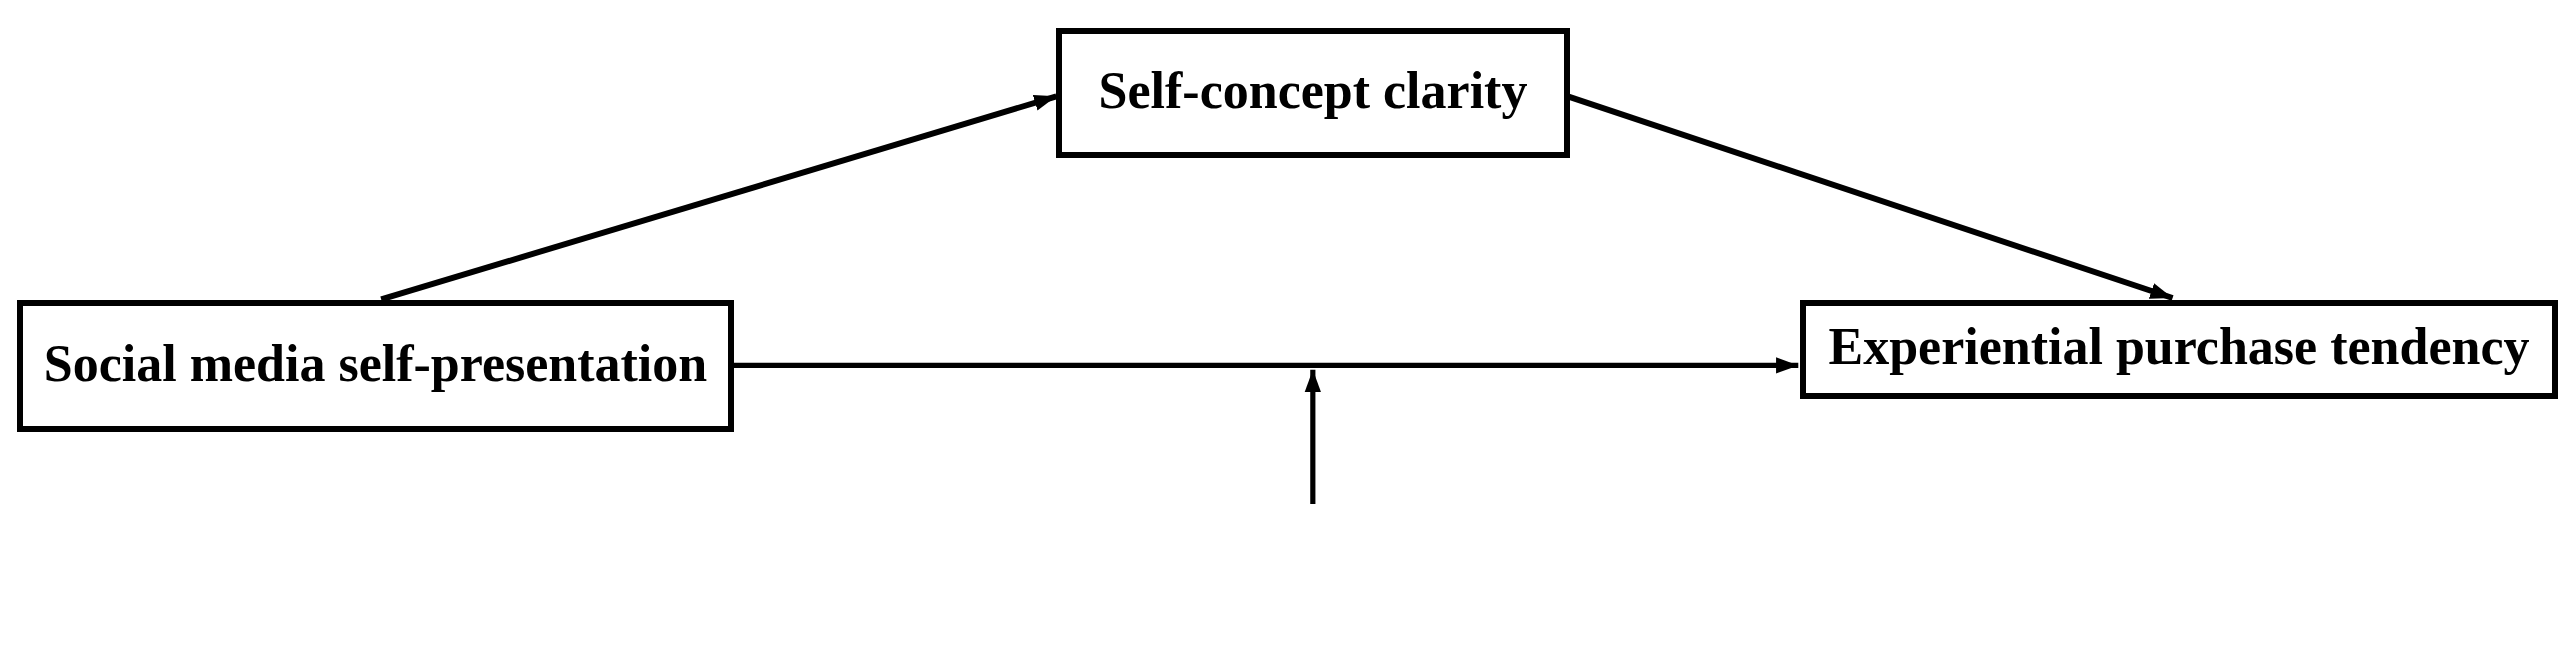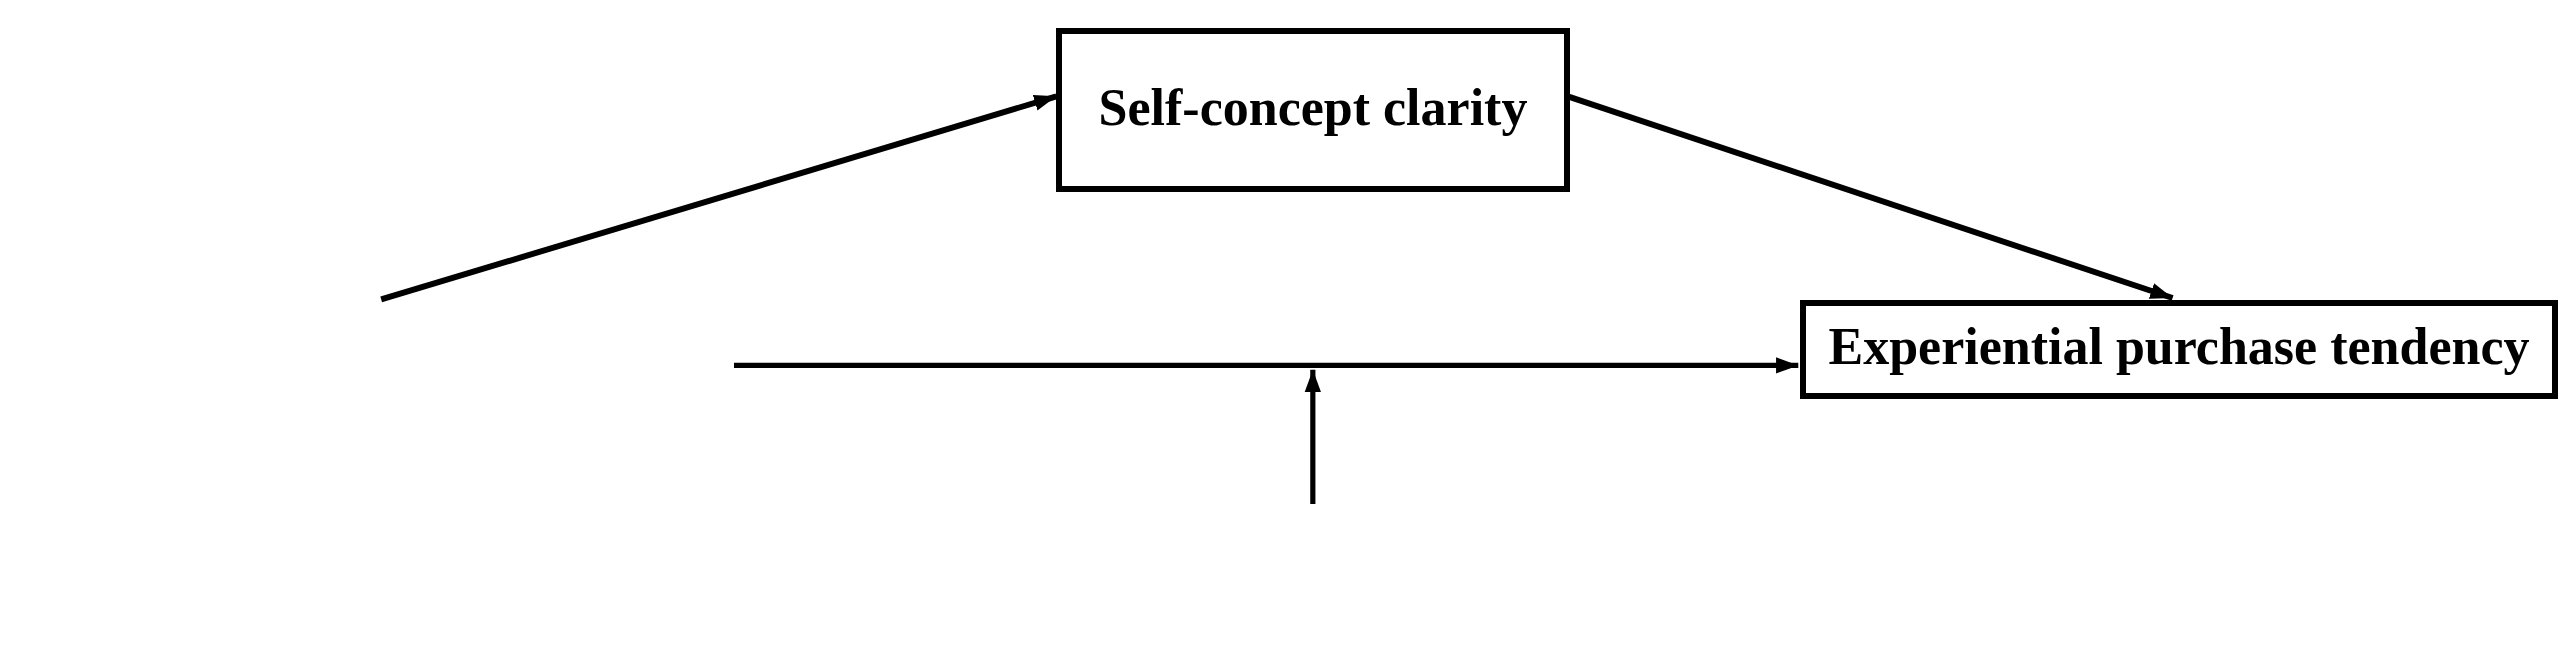--- a/index.html
+++ b/index.html
@@ -38,21 +38,21 @@
   }
   .node .label {
     font-weight: bold;
     font-size: 52px;
     line-height: 1;
     color: #000000;
     white-space: nowrap;
     padding-bottom: 4.5px;
   }
   .node-smsp   { left: 17px;   top: 300px; width: 717px;  height: 132px; }
-  .node-scc    { left: 1056px; top: 28px;  width: 514px;  height: 164px; }
+  .node-scc    { left: 1056px; top: 28px;  width: 514px;  height: 130px; }
   .node-ept    { left: 1800px; top: 300px; width: 758px; height: 99px; }
   .node-gender { left: 1169px; top: 504px; width: 288px;  height: 130px; }
 </style>
 </head>
 <body>
 
 <div class="canvas">
 
   <svg class="arrow-layer" viewBox="0 0 3473 877" xmlns="http://www.w3.org/2000/svg">
     <defs>
@@ -63,20 +63,23 @@
 
     <line x1="513" y1="404" x2="1424" y2="130" stroke="#000000" stroke-width="8" marker-end="url(#ah)"></line>
 
     <line x1="2114" y1="130" x2="2930" y2="402" stroke="#000000" stroke-width="8" marker-end="url(#ah)"></line>
 
     <line x1="989" y1="493" x2="2425" y2="493" stroke="#000000" stroke-width="7" marker-end="url(#ah)"></line>
 
     <line x1="1770" y1="680" x2="1770" y2="499" stroke="#000000" stroke-width="7" marker-end="url(#ah)"></line>
   </svg>
 
+  <div class="node node-smsp">
+    <span class="label">Social media self-presentation</span>
+  </div>
 
   <div class="node node-scc">
     <span class="label">Self-concept clarity</span>
   </div>
 
   <div class="node node-ept">
     <span class="label">Experiential purchase tendency</span>
   </div>
 
 

